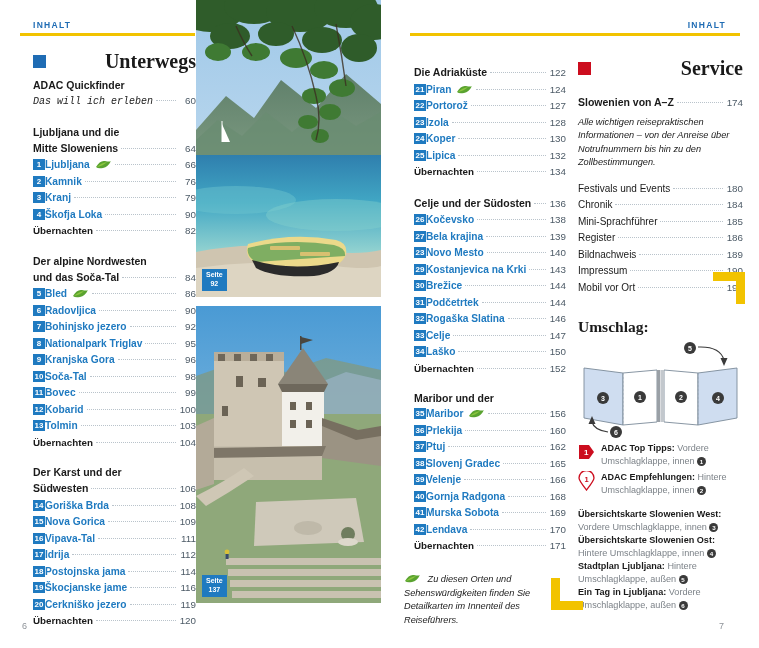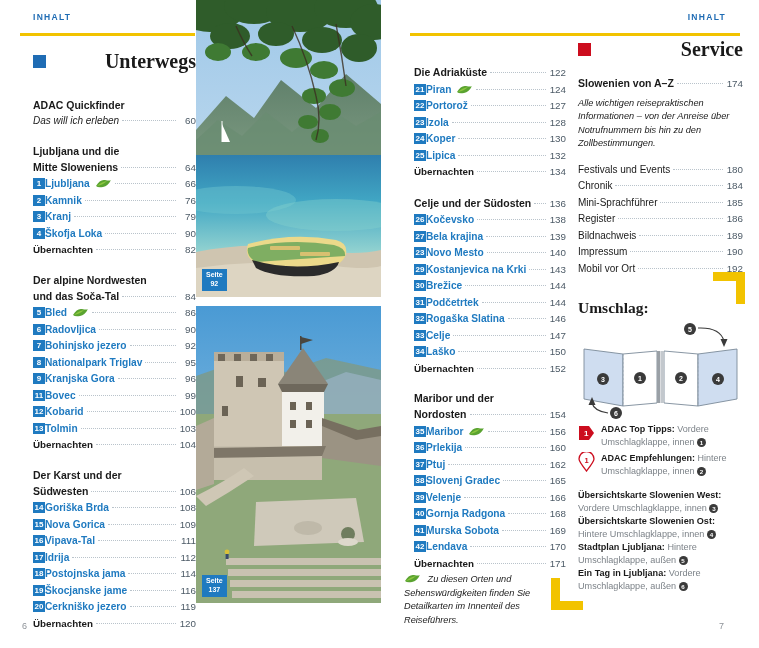--- a/index.html
+++ b/index.html
@@ -6,21 +6,21 @@
   html, body {
     width: 759px; height: 648px;
     background: #ffffff;
     font-family: "Liberation Sans", sans-serif;
     overflow: hidden;
   }
   .page { position: relative; width: 759px; height: 648px; background:#fff; }
 
   
   .hdr-label {
-    position: absolute; top: 12px;
+    position: absolute; top: 20px;
     font-size: 8.5px; font-weight: bold; letter-spacing: 1.3px;
     color: #1f6cb4;
   }
   .hdr-label.left  { left: 33px; }
   .hdr-label.right { right: 33px; }
   .hdr-rule {
     position: absolute; top: 33px; height: 3px; background: #f2c300;
   }
   .hdr-rule.left  { left: 20px;  width: 175px; }
   .hdr-rule.right { left: 410px; width: 330px; }
@@ -62,21 +62,21 @@
   }
   .row .pg {
     flex: 0 0 auto; color: #4c5a66; font-size: 9.8px;
     text-align: right; min-width: 17px;
   }
 
   .row.head-row .lbl { font-weight: bold; color:#1a1a1a; font-size:10.5px; }
   .row.item-row .lbl { color: #1f7ac0; font-weight: bold; }
   .row.plain-row .lbl { color: #1a1a1a; font-weight: bold; font-size: 9.8px; }
   .row.svc-row  .lbl { color: #1a1a1a; font-weight: normal; font-size: 10px; }
-  .row.quick .lbl { font-style: italic; color:#1a1a1a; font-size: 10px; }
+  .row.quick .lbl { font-style: italic; color:#1a1a1a; font-size: 10px; font-family: Liberation Mono, monospace; }
 
   .num {
     display: inline-block; min-width: 12px; height: 11px;
     background: #1f7ac0; color: #fff;
     font-size: 8px; font-weight: bold; text-align: center;
     line-height: 11px; 
     vertical-align: 1px; padding: 0 1px;
   }
 
   
@@ -270,21 +270,21 @@
       <span>137</span>
     </div>
   </div>
 
   <div class="col col-1" style="top:50px;">
     <div class="sec-title">
       <span class="sec-sq sq-blue"></span>
       <span>Unterwegs</span>
     </div>
 
-    <div style="margin-top:25px;">
+    <div style="margin-top:5px;">
       <div class="grp-head">ADAC Quickfinder</div>
       <div class="row quick">
         <span class="lbl">Das will ich erleben</span>
         <span class="dots"></span>
         <span class="pg">60</span>
       </div>
     </div>
 
     <div id="left-groups">
         <div class="grp">
@@ -352,20 +352,25 @@
             <span class="lbl"><span class="num">8</span>Nationalpark Triglav</span>
             <span class="dots"></span>
             <span class="pg">95</span>
           </div>
           <div class="row item-row">
             <span class="lbl"><span class="num">9</span>Kranjska Gora</span>
             <span class="dots"></span>
             <span class="pg">96</span>
           </div>
           <div class="row item-row">
+            <span class="lbl"><span class="num">10</span>Soča-Tal</span>
+            <span class="dots"></span>
+            <span class="pg">98</span>
+          </div>
+          <div class="row item-row">
             <span class="lbl"><span class="num">11</span>Bovec</span>
             <span class="dots"></span>
             <span class="pg">99</span>
           </div>
           <div class="row item-row">
             <span class="lbl"><span class="num">12</span>Kobarid</span>
             <span class="dots"></span>
             <span class="pg">100</span>
           </div>
           <div class="row item-row">
@@ -524,25 +529,20 @@
             <span class="pg">150</span>
           </div>
           <div class="row plain-row">
             <span class="lbl">Übernachten</span>
             <span class="dots"></span>
             <span class="pg">152</span>
           </div>
         </div>
         <div class="grp">
           <div class="grp-head">Maribor und der</div>
-          <div class="row head-row">
-            <span class="lbl">Nordosten</span>
-            <span class="dots"></span>
-            <span class="pg">154</span>
-          </div>
           <div class="row item-row">
             <span class="lbl"><span class="num">35</span>Maribor<span class="leaf"><svg width="17" height="9" viewBox="0 0 17 9">
                   <path d="M1 7 Q5 0 10 1 Q15 2 16 1 Q13 7 8 8 Q3 9 1 7 Z" fill="#5aa330"></path>
                   <path d="M2 7 Q6 3 12 2 Q8 6 2 7 Z" fill="#8cc63f"></path>
                 </svg></span></span>
             <span class="dots"></span>
             <span class="pg">156</span>
           </div>
           <div class="row item-row">
             <span class="lbl"><span class="num">36</span>Prlekija</span>
@@ -591,21 +591,21 @@
   <div class="footnote">
     <span class="leaf">
       <svg width="17" height="9" viewBox="0 0 17 9">
           <path d="M1 7 Q5 0 10 1 Q15 2 16 1 Q13 7 8 8 Q3 9 1 7 Z" fill="#5aa330"></path>
           <path d="M2 7 Q6 3 12 2 Q8 6 2 7 Z" fill="#8cc63f"></path>
         </svg>
     </span>
     <span>Zu diesen Orten und Sehenswürdigkeiten finden Sie Detailkarten im Innenteil des Reiseführers.</span>
   </div>
 
-  <div class="col col-3" style="top:38px;">
+  <div class="col col-3" style="top:57px;">
     <div class="sec-title">
       <span class="sec-sq sq-red"></span>
       <span>Service</span>
     </div>
 
     <div style="margin-top:14px;">
       <div class="row head-row">
         <span class="lbl">Slowenien von A–Z</span>
         <span class="dots"></span>
         <span class="pg">174</span>

